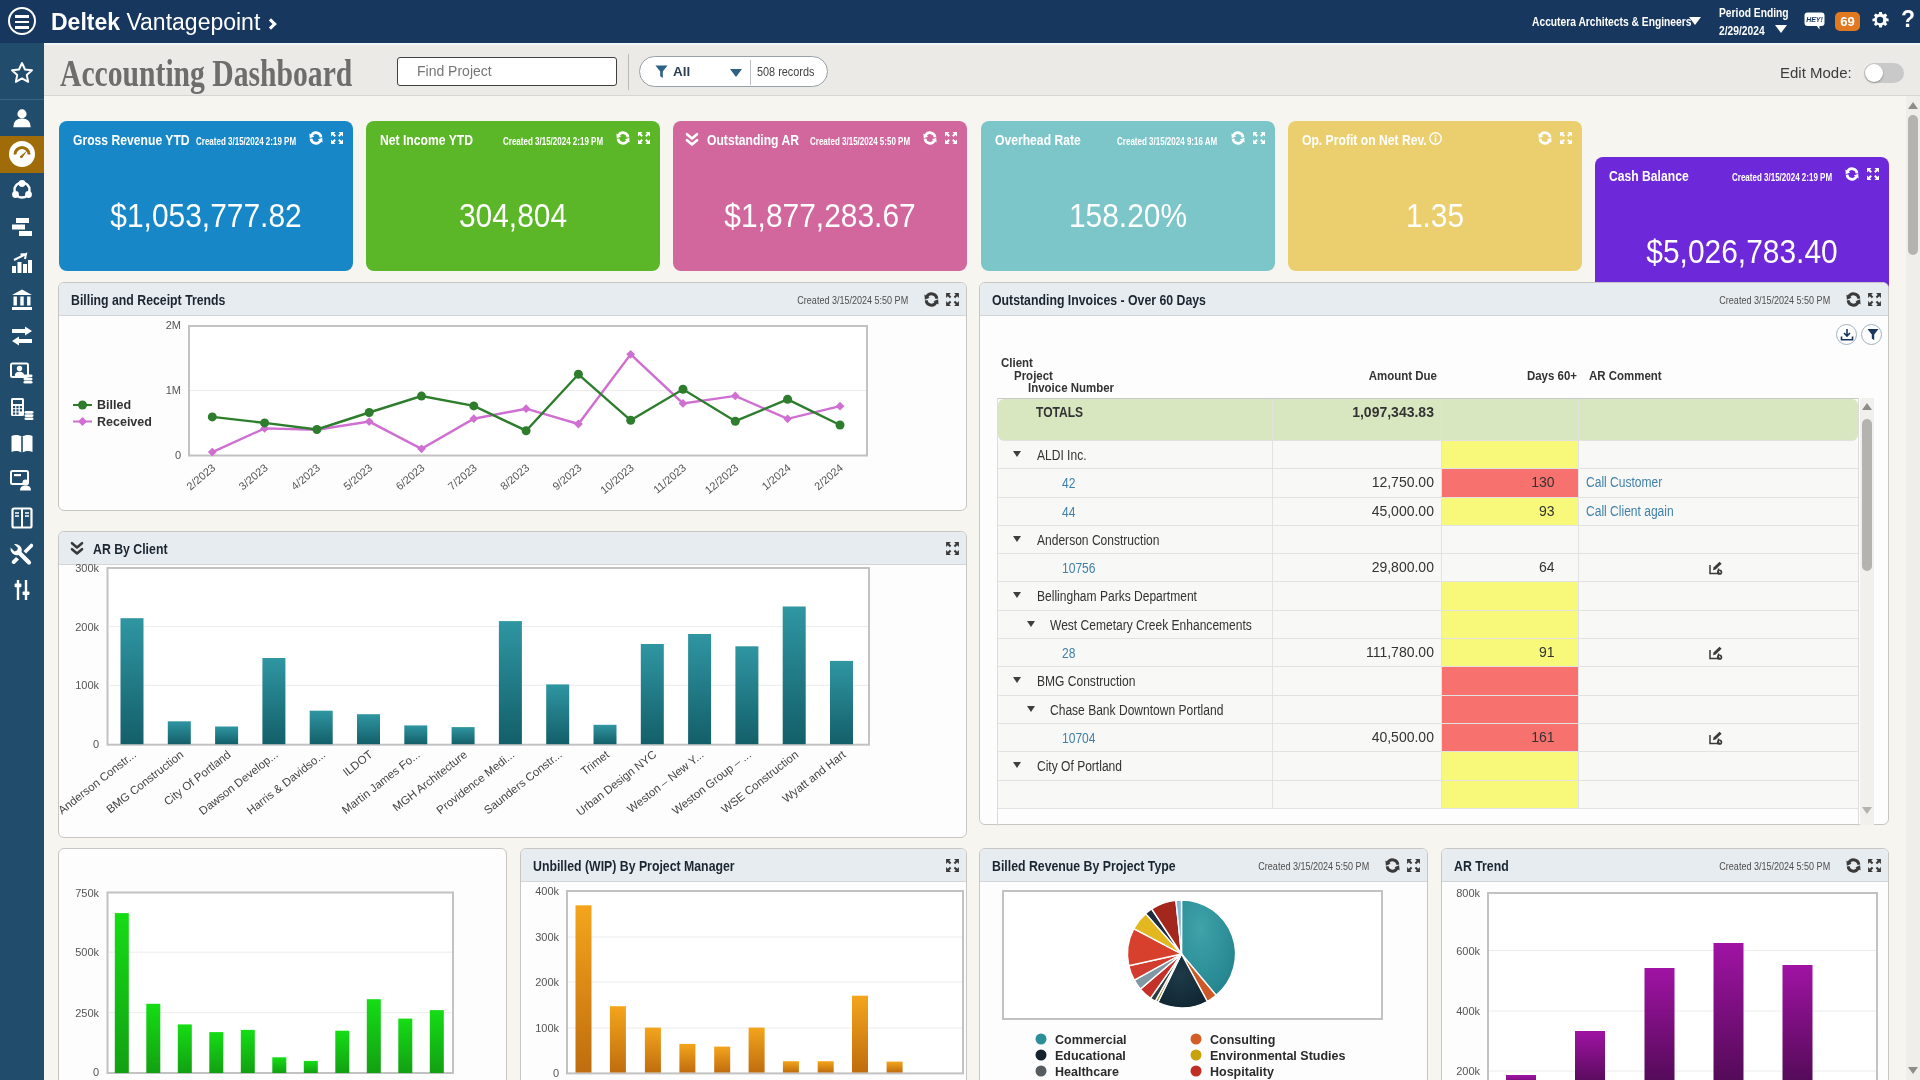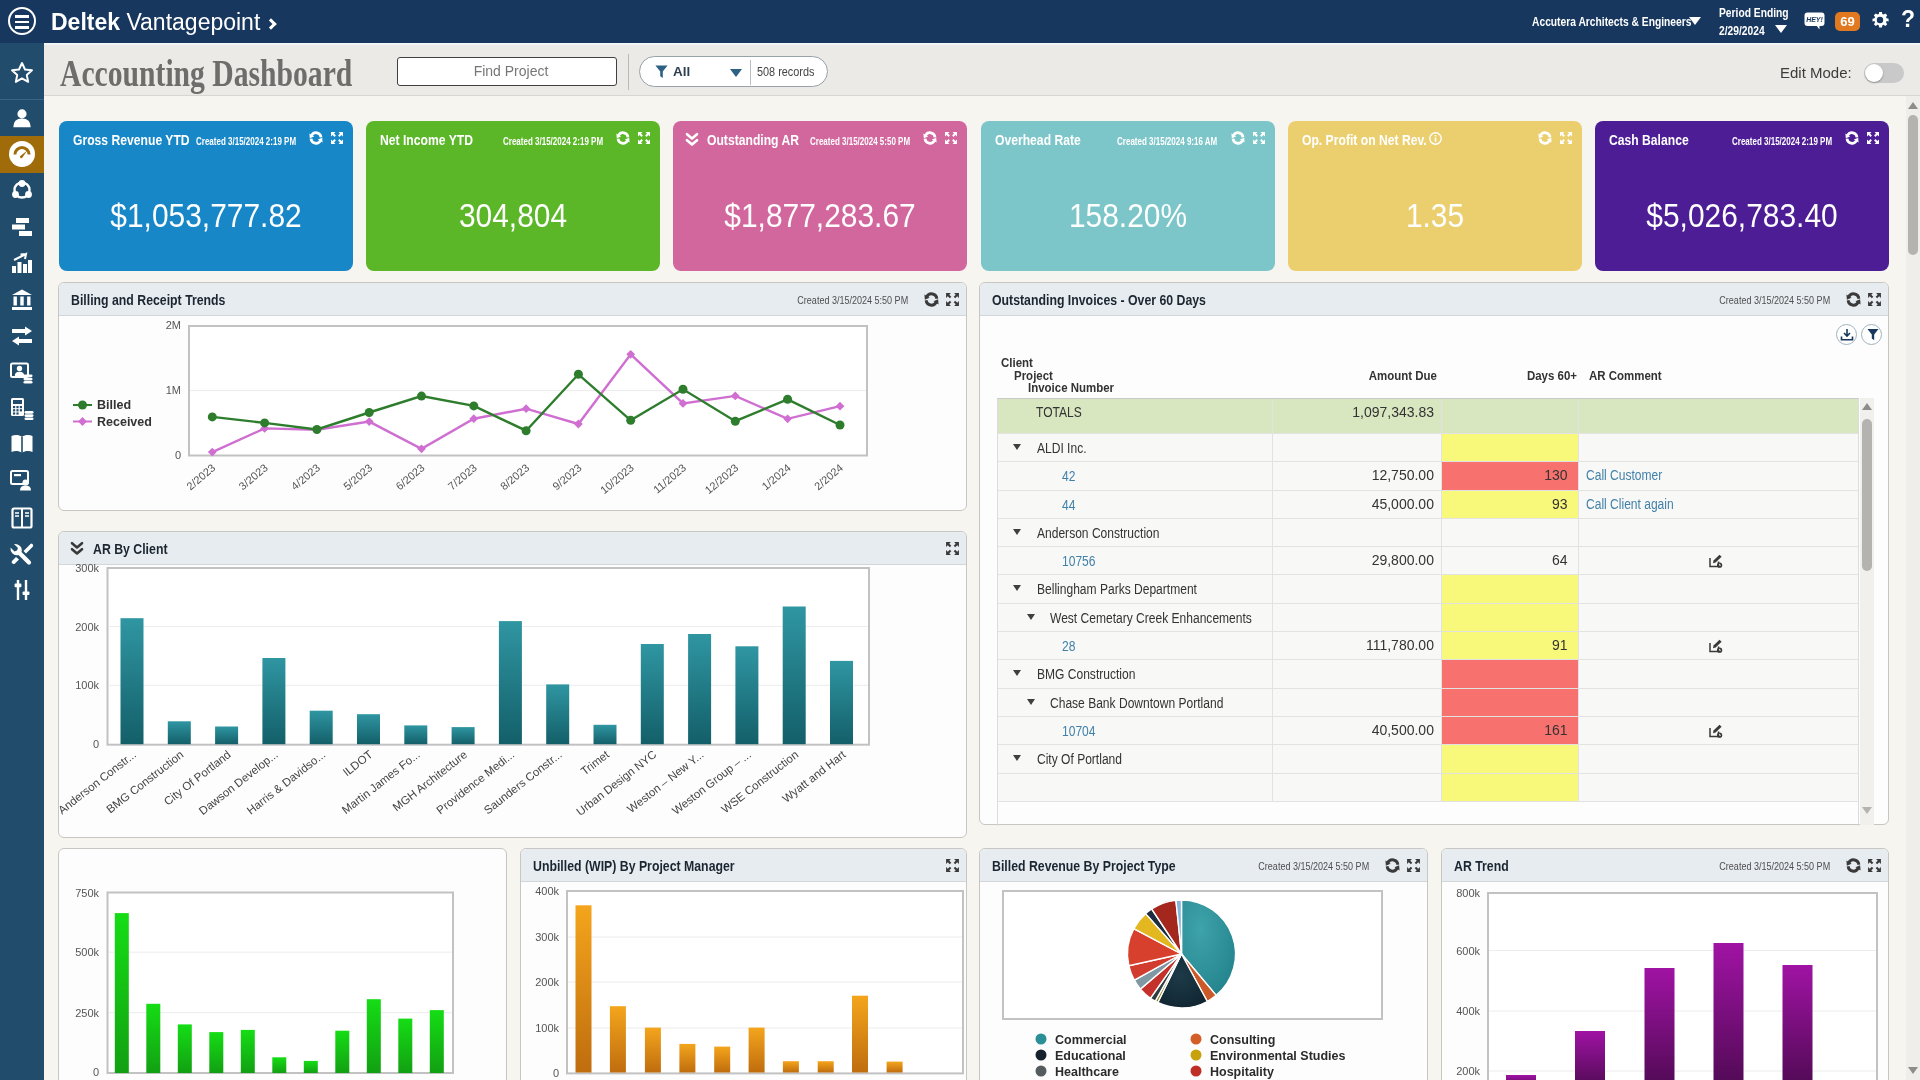--- a/index.html
+++ b/index.html
@@ -15,21 +15,21 @@
 .burger i { position:absolute; left:4.5px; width:14px; height:2.5px; background:#fff; display:block; }
 .brand { position:absolute; left:51px; top:9px; color:#fff; font-size:23px; font-weight:700; white-space:nowrap; }
 .brand .vp { font-weight:400;text-align:center; }
 .chevR { display:inline-block; width:8px; height:8px; border-top:3px solid #fff; border-right:3px solid #fff; transform:rotate(45deg); margin-left:7px; margin-bottom:2px; }
 .navtxt { position:absolute; font-size:13px; font-weight:700; white-space:nowrap; color:#fff; transform:scaleX(0.79); transform-origin:0 0; }
 .tri-dn { width:0; height:0; border-left:6.5px solid transparent; border-right:6.5px solid transparent; border-top:8px solid #fff; position:absolute; }
 .badge69 { position:absolute; left:1835px; top:12px; width:25px; height:19px; background:#e0791f; border-radius:5px; color:#fff; font-size:13px; font-weight:700; text-align:center; line-height:19px; }
 .qmark { position:absolute; left:1901px; top:6px; font-size:23px; font-weight:700; color:#fff; }
 
 .pagetitle { position:absolute; left:16px; top:6px; font-family:"Liberation Serif", serif; font-size:38px; font-weight:700; color:#6e6d6b; letter-spacing:0px; transform:scaleX(0.78); transform-origin:0 0; white-space:nowrap; }
-.findbox { position:absolute; left:353px; top:12px; width:220px; height:29px; background:#fff; border:1px solid #404040; border-radius:3px; font-size:14px; color:#767676; line-height:27px; padding-left:8px;text-align:center; }
+.findbox { position:absolute; left:353px; top:12px; width:220px; height:29px; background:#fff; border:1px solid #404040; border-radius:3px; font-size:14px; color:#767676; line-height:27px; padding-left:19px; }
 .vdiv { position:absolute; left:584px; top:9px; width:1px; height:36px; background:#bcbab6; }
 .pill span { white-space:nowrap; }
 .pill { position:absolute; left:595px; top:11px; width:189px; height:31px; background:#fff; border:1px solid #97a1a8; border-radius:16px; }
 .editlabel { position:absolute; left:1736px; top:19px; font-size:15px; color:#3c3c3c; }
 .toggle { position:absolute; left:1820px; top:18px; width:40px; height:20px; background:#c9c9c9; border-radius:10px; }
 .toggle i { position:absolute; left:1px; top:1px; width:18px; height:18px; background:#fff; border-radius:50%; box-shadow:0 1px 2px rgba(0,0,0,0.3); }
 
 .card { position:absolute; top:25px; width:294px; height:150px; border-radius:8px; color:#fff; }
 .card .ct { position:absolute; left:14px; top:10px; font-size:15px; font-weight:700; transform:scaleX(0.81); transform-origin:0 0; white-space:nowrap; }
 .card .created { position:absolute; font-size:10px; top:15px; font-weight:700; transform:scaleX(0.8); transform-origin:100% 0; white-space:nowrap; }
@@ -44,21 +44,21 @@
 svg.abs { overflow:visible; }
 .picon { color:#3a3a3a; }
 .cbtn { position:absolute; width:21px; height:21px; border:1px solid #9fb2bd; border-radius:50%; background:#fff; color:#17375e; }
 .thl { position:absolute; font-size:13.5px; font-weight:700; color:#333; transform:scaleX(0.85); transform-origin:0 0; white-space:nowrap; }
 .thl.ra { transform-origin:100% 0; }
 .tbl { position:absolute; left:17px; top:115px; width:862px; height:428px; border-top:1px solid #c9c9c9; border-left:1px solid #dcdcdc; border-right:1px solid #dcdcdc; overflow:hidden; }
 .trow { display:flex; height:28.3px; background:#f8f8f7; border-bottom:1px solid #e2e2e2; font-size:14px; color:#333; }
 .c1 { width:276px; border-right:1px solid #e2e2e2; position:relative; }
 .c1 span { white-space:nowrap; transform:scaleX(0.86); transform-origin:0 0; }
 .c2 { width:169px; border-right:1px solid #e2e2e2; text-align:right; padding-right:7px; line-height:27px; }
-.c3 { width:137px; border-right:1px solid #e2e2e2; text-align:right; padding-right:10px; line-height:27px; }
+.c3 { width:137px; border-right:1px solid #e2e2e2; text-align:right; padding-right:23px; line-height:27px; }
 .c4 { width:280px; position:relative; line-height:27px; padding-left:7px; color:#4181a9; }
 .c4 .cm { display:inline-block; transform:scaleX(0.86); transform-origin:0 50%; white-space:nowrap; }
 .dy { background:#f8f97a; }
 .dr { background:#f7716e; }
 .lnk { color:#4181a9; }
 .tri3 { position:absolute; top:10px; width:0; height:0; border-left:4.5px solid transparent; border-right:4.5px solid transparent; border-top:6px solid #3f3f3f; }
 
 </style>
 </head>
 <body>
@@ -300,21 +300,21 @@
         <use href="#ic-info"></use>
       </svg>
     <svg class="cicons" style="left:250px;" width="14" height="14" viewBox="0 0 14 14">
         <use href="#ic-refresh"></use>
       </svg>
     <svg class="cicons" style="left:271px;" width="14" height="14" viewBox="0 0 14 14">
         <use href="#ic-expand"></use>
       </svg>
     <div class="val">1.35</div>
   </div>
-  <div class="card" style="left:1551px; background:#4c1d95;">
+  <div class="card" style="left:1551px; background:#6d28d9;margin-top:36px;">
     <div class="ct">Cash Balance</div>
     <div class="created" style="right:57px;">Created 3/15/2024 2:19 PM</div>
     <svg class="cicons" style="left:250px;" width="14" height="14" viewBox="0 0 14 14">
         <use href="#ic-refresh"></use>
       </svg>
     <svg class="cicons" style="left:271px;" width="14" height="14" viewBox="0 0 14 14">
         <use href="#ic-expand"></use>
       </svg>
     <div class="val">$5,026,783.40</div>
   </div>
@@ -461,21 +461,21 @@
     <div class="cbtn" style="left:881px; top:41px;"><svg style="margin:3px 0 0 3.5px" width="14" height="13" viewBox="0 0 14 13">
           <use href="#ic-funnel2"></use>
         </svg></div>
     <div class="thl" style="left:21px; top:72px;">Client</div>
     <div class="thl" style="left:34px; top:85px;">Project</div>
     <div class="thl" style="left:48px; top:97px;">Invoice Number</div>
     <div class="thl ra" style="left:357px; top:85px; width:100px; text-align:right;">Amount Due</div>
     <div class="thl ra" style="left:497px; top:85px; width:100px; text-align:right;">Days 60+</div>
     <div class="thl" style="left:609px; top:85px;">AR Comment</div>
     <div class="tbl">
-      <div class="trow" style="height:35px; background:#d9e7c1; font-weight:400;">
+      <div class="trow" style="height:42px; background:#d9e7c1; font-weight:700;border-radius:6px;">
           <div class="c1">
             <span style="position:absolute; left:38px; top:5px;">TOTALS</span>
           </div>
           <div class="c2">1,097,343.83</div>
           <div class="c3"></div>
           <div class="c4"></div>
         </div>
       <div class="trow">
           <div class="c1">
             <i class="tri3" style="left:15px;"></i>

